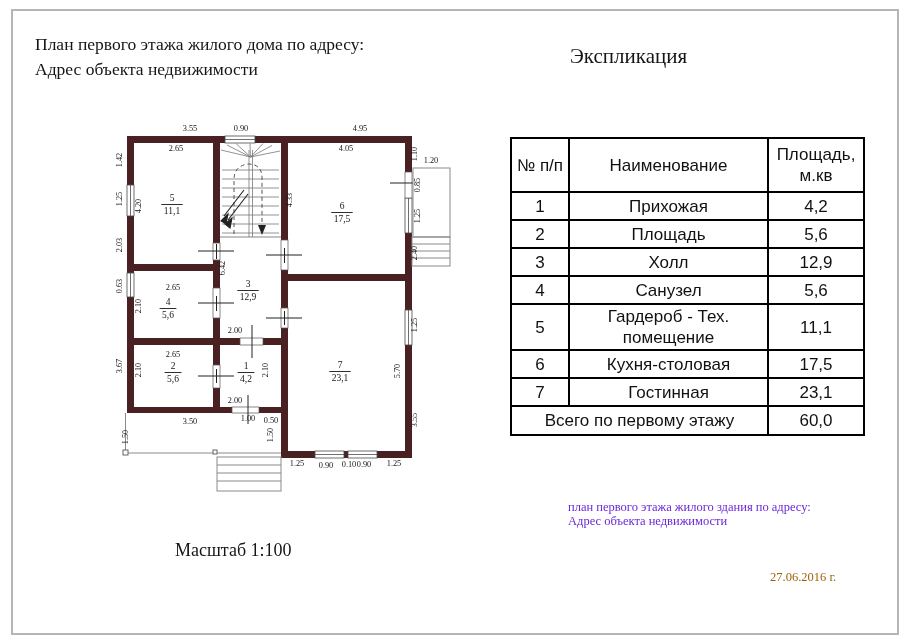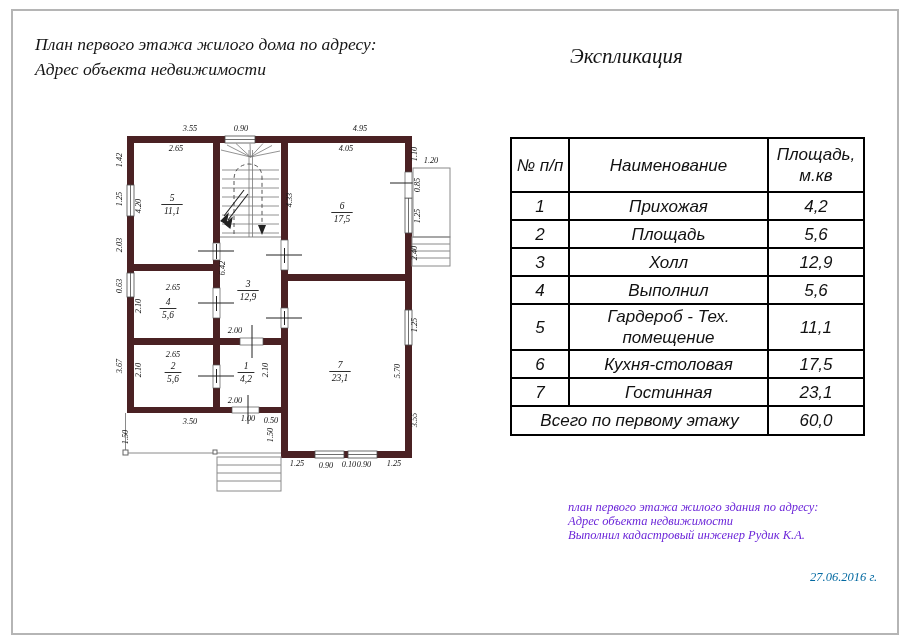--- a/index.html
+++ b/index.html
@@ -1,32 +1,32 @@
 <!DOCTYPE html>
 <html><head>
 <meta charset="utf-8">
 <style>
   html,body{margin:0;padding:0;background:#fff;}
   .sheet{position:relative;width:910px;height:644px;background:#ffffff;overflow:hidden;
-         font-family:"Liberation Serif",serif;color:#111;font-style:italic;}
+         font-family:"Liberation Serif",serif;color:#111;}
   .frame{position:absolute;left:11px;top:9px;width:884px;height:622px;
          border:2px solid #b5b5b5;pointer-events:none;}
   .title-block{position:absolute;left:35px;top:32px;font-size:17.5px;line-height:25px;color:#151515;}
   .explication-heading{position:absolute;left:570px;top:44px;font-size:21px;color:#151515;}
   .exp-table{position:absolute;left:510px;top:137px;border-collapse:collapse;table-layout:fixed;
              width:353px;border:1px solid #3b82f6;}
   .exp-table th,.exp-table td{border:2px solid #000;text-align:center;vertical-align:middle;
              font-family:"Liberation Sans",sans-serif;font-size:17px;font-weight:normal;
              color:#111;line-height:21px;padding:1px 2px;overflow:hidden;}
   .exp-table thead th{height:50px;}
   .exp-table tbody td{height:24px;}
   .exp-table tfoot td{height:25px;}
   .scale-label{position:absolute;left:175px;top:540px;font-size:18px;color:#151515;}
   .notes{position:absolute;left:568px;top:501px;font-size:12.5px;line-height:13.8px;color:#6d28d9;}
-  .date{position:absolute;left:770px;top:570px;font-size:12.5px;color:#0369a1;margin-left:40px;}
+  .date{position:absolute;left:770px;top:570px;font-size:12.5px;color:#a16207;}
   svg text.dim{font-family:"Liberation Serif",serif;font-size:8.3px;fill:#151515;text-anchor:middle;}
   svg text.roomt{font-family:"Liberation Serif",serif;font-size:9.5px;fill:#151515;text-anchor:middle;}
   .plan-svg{position:absolute;left:95px;top:105px;}
 </style>
 </head>
 <body>
 
 <div class="sheet">
   <div class="frame"></div>
 
@@ -61,21 +61,21 @@
           <td>Площадь</td>
           <td>5,6</td>
         </tr>
         <tr>
           <td>3</td>
           <td>Холл</td>
           <td>12,9</td>
         </tr>
         <tr>
           <td>4</td>
-          <td>Выполнил</td>
+          <td>Санузел</td>
           <td>5,6</td>
         </tr>
         <tr>
           <td>5</td>
           <td>Гардероб -  Тех. помещение</td>
           <td>11,1</td>
         </tr>
         <tr>
           <td>6</td>
           <td>Кухня-столовая</td>
@@ -278,21 +278,21 @@
         <text x="246" y="382" class="roomt">4,2</text>
         <text x="342" y="209" class="roomt">6</text>
         <line x1="331.3" x2="352.7" y1="212.5" y2="212.5" stroke="#151515" stroke-width="0.9"></line>
         <text x="342" y="222" class="roomt">17,5</text>
         <text x="340" y="368" class="roomt">7</text>
         <line x1="329.3" x2="350.7" y1="371.5" y2="371.5" stroke="#151515" stroke-width="0.9"></line>
         <text x="340" y="381" class="roomt">23,1</text>
       </g>
   </svg>
 
+  <div class="scale-label">Масштаб 1:100</div>
 
   <div class="notes">
     <div>план первого этажа жилого здания по адресу:</div>
     <div>Адрес объекта недвижимости</div>
-    <div>Выполнил кадастровый инженер Рудик К.А.</div>
   </div>
 
   <div class="date">27.06.2016 г.</div>
 </div>
 
 </body></html>

